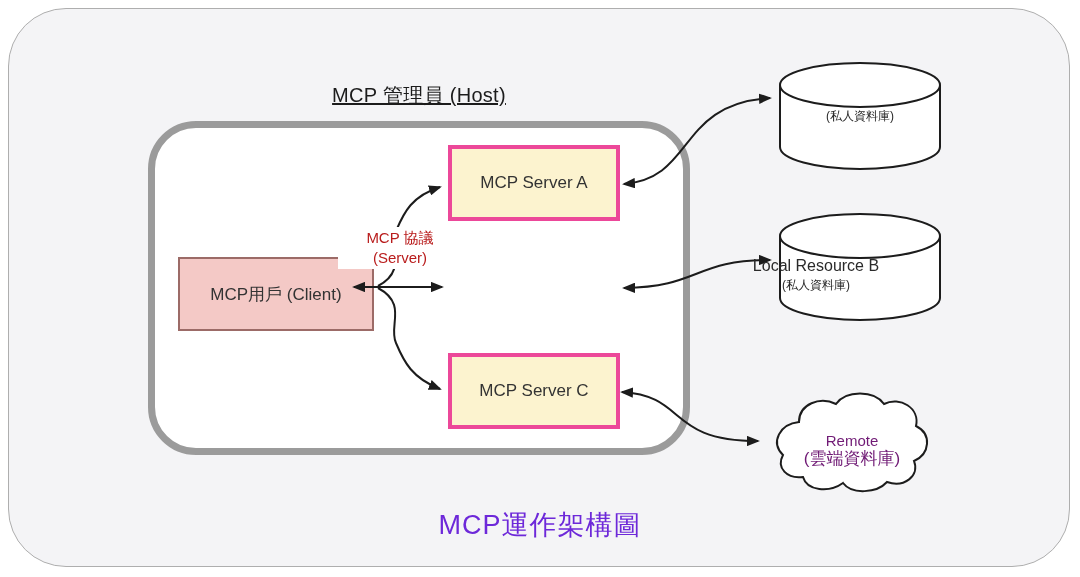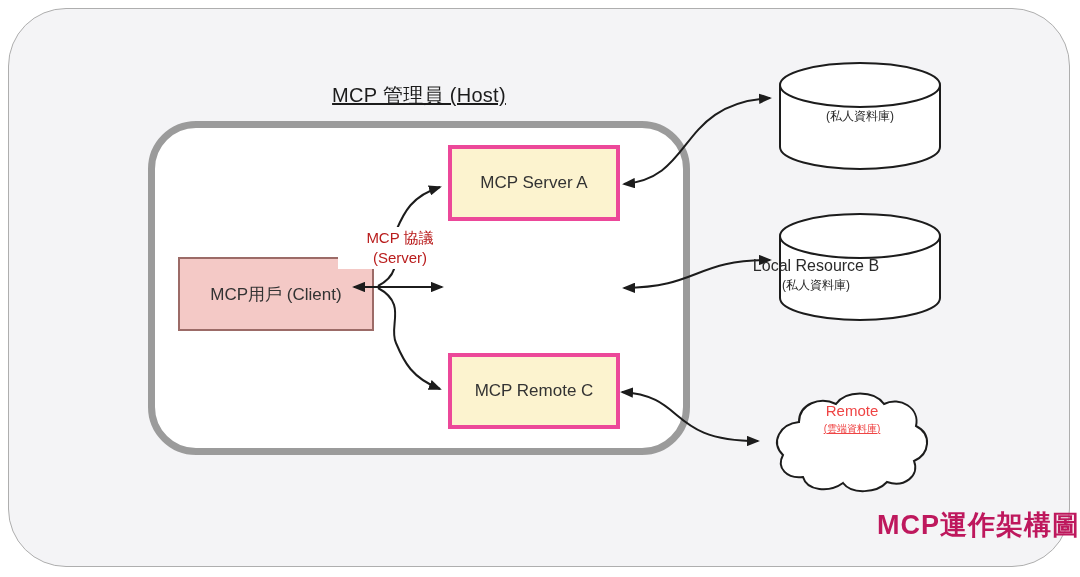--- a/index.html
+++ b/index.html
@@ -44,27 +44,27 @@
     background:#fff;padding:1px 0;
   }
   .res-label{
     position:absolute;width:160px;text-align:center;color:#2a2a2a;
   }
   .res-label .l1{font-size:16px;line-height:21px;}
   .res-label .l2{font-size:12px;line-height:19px;}
   .res-a-label{left:780px;top:107px;}
   .res-b-label{left:736px;top:255px;}
   .cloud-label{
-    position:absolute;left:782px;top:402px;width:140px;text-align:center;color:#ef4444;
+    position:absolute;left:782px;top:432px;width:140px;text-align:center;color:#701a75;
   }
   .cloud-label .l1{font-size:15px;line-height:18px;}
-  .cloud-label .l2{font-size:10px;line-height:17px;text-decoration:underline;}
+  .cloud-label .l2{font-size:17px;line-height:17px;}
   .caption{
-    position:absolute;left:0;right:0;top:507px;text-align:right;
-    font-size:27px;font-weight:700;color:#be185d;letter-spacing:1px;
+    position:absolute;left:0;right:0;top:507px;text-align:center;
+    font-size:27px;font-weight:400;color:#6d28d9;letter-spacing:1px;
   }
 </style>
 </head>
 <body>
 
 <div class="stage">
 
   <div class="outer"></div>
 
   <div class="host-title">MCP 管理員 (Host)</div>
@@ -72,21 +72,21 @@
   <div class="host-box"></div>
 
   <div class="node client">
     <span>MCP用戶 (Client)</span>
   </div>
 
   <div class="node server server-a">
     <span>MCP Server A</span>
   </div>
   <div class="node server server-c">
-    <span>MCP Remote C</span>
+    <span>MCP Server C</span>
   </div>
 
   <svg class="links" viewBox="0 0 1080 577">
     <defs>
       <marker id="ah" viewBox="0 0 10 8" refX="8.5" refY="4" markerWidth="13" markerHeight="10.4" orient="auto" markerUnits="userSpaceOnUse">
         <path d="M0 0 L10 4 L0 8 Z" fill="#1c1c1c"></path>
       </marker>
       <marker id="ahs" viewBox="0 0 10 8" refX="8.5" refY="4" markerWidth="13" markerHeight="10.4" orient="auto-start-reverse" markerUnits="userSpaceOnUse">
         <path d="M0 0 L10 4 L0 8 Z" fill="#1c1c1c"></path>
       </marker>

